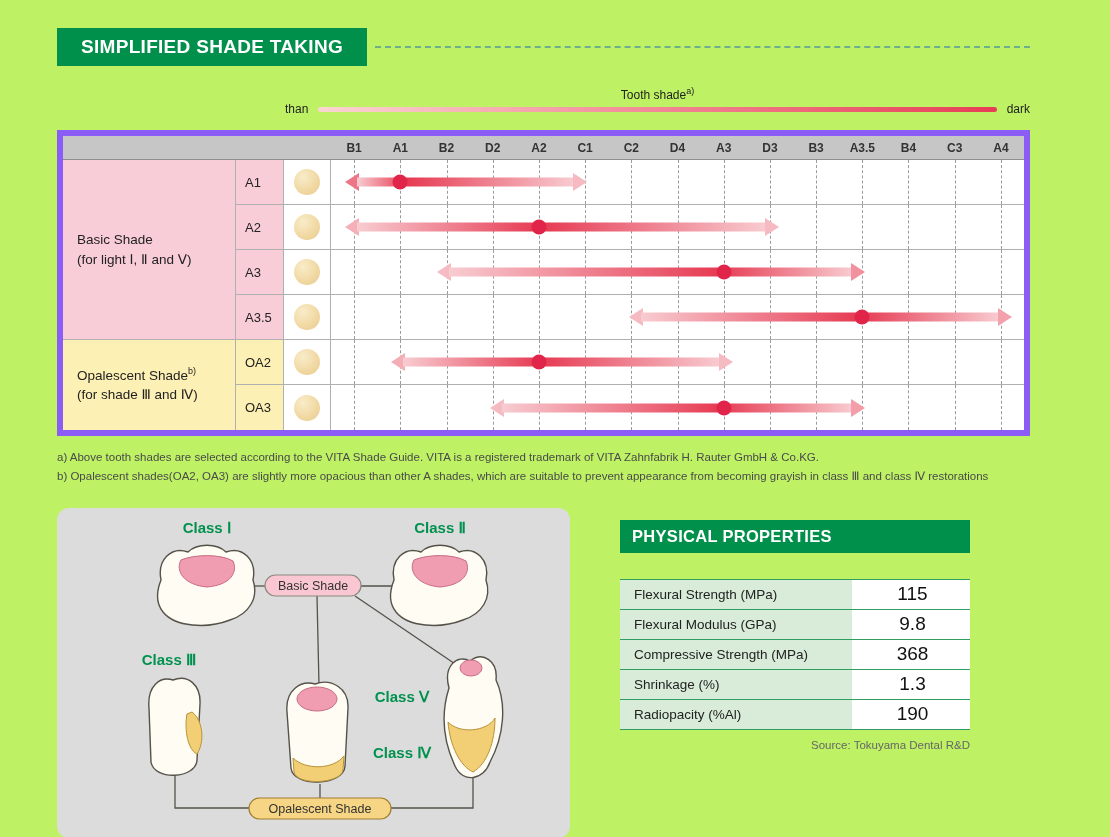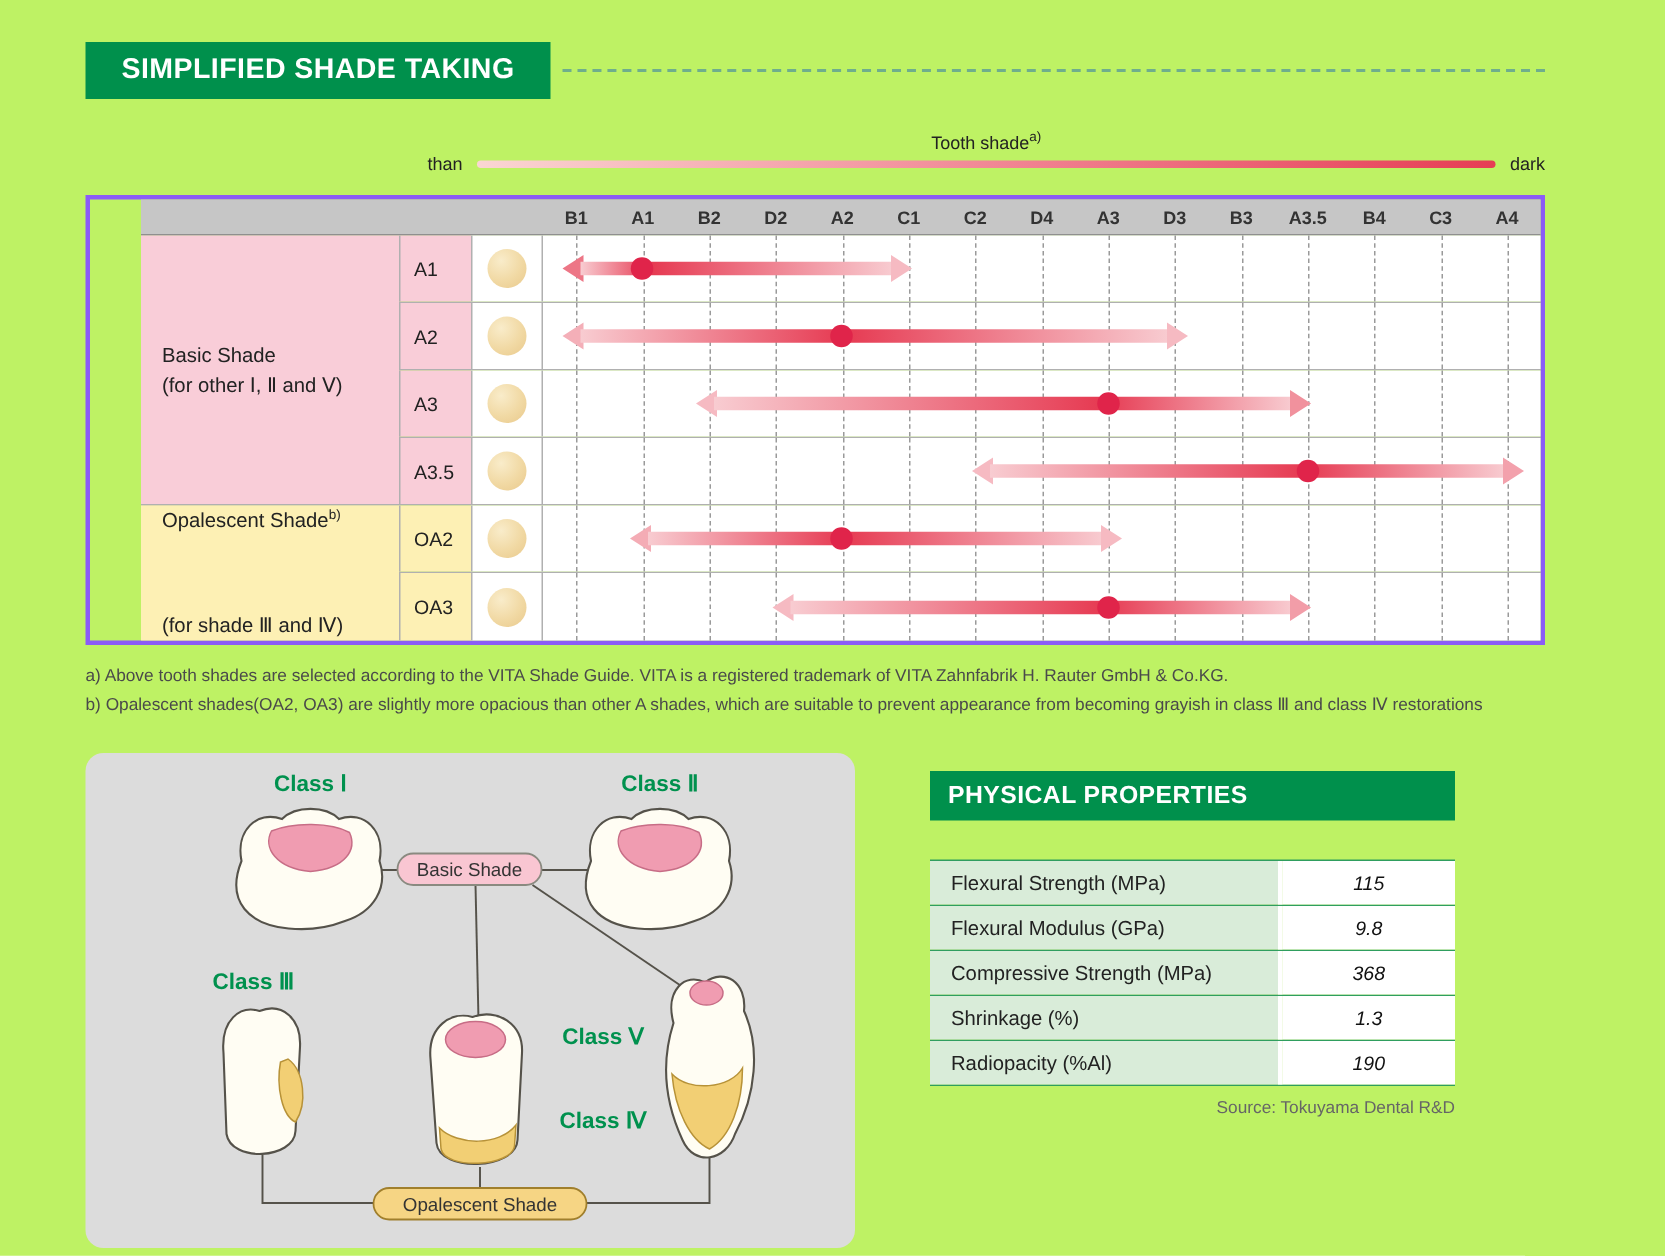--- a/index.html
+++ b/index.html
@@ -14,28 +14,28 @@
 
   
   .axis-row { display:flex; align-items:center; margin-top:36px; padding-left:228px; }
   .axis-label { font-size:12px; color:#222; }
   .axis-bar-wrap { flex:1; position:relative; height:5px; margin:0 10px; }
   .axis-bar { position:absolute; inset:0; border-radius:3px; background:linear-gradient(90deg,#fad6d3 0%, #f0808f 55%, #e63e54 100%); }
   .axis-title { position:absolute; top:-21px; left:50%; transform:translateX(-50%); font-size:12px; color:#222; white-space:nowrap; }
   .axis-title sup { font-size:9px; }
 
   
-  .shade-table { margin-top:14px; border:3px solid #8b5cf6;padding-left:34px; }
+  .shade-table { margin-top:14px; border:6px solid #8b5cf6; }
   .st-header { display:flex; height:24px; background:#c6c6c6; border-bottom:1px solid #8f8f8f; }
   .st-header-left { width:268px; }
   .st-header-cols { flex:1; display:flex; }
   .col-label { flex:1; text-align:center; font-size:12px; font-weight:bold; color:#333; line-height:24px; }
   .st-body { position:relative; }
   .group-cell { position:absolute; left:0; width:172px; padding:0 0 0 14px; display:flex; flex-direction:column; justify-content:center; border-bottom:1px solid #b0b0b0; }
-  .group-cell:last-child { border-bottom:none;justify-content:space-between; }
+  .group-cell:last-child { border-bottom:none; }
   .g-label, .g-sub { font-size:13.5px; color:#222; line-height:1.45; }
   .g-label sup { font-size:9px; }
   .st-row { display:flex; height:45px; margin-left:172px; border-bottom:1px solid #b0b0b0; }
   .st-row:last-child { border-bottom:none; }
   .name-cell { width:48px; border-left:1px solid #b0b0b0; font-size:13px; color:#222; display:flex; align-items:center; padding-left:9px; }
   .swatch-cell { width:48px; border-left:1px solid #b0b0b0; border-right:1px solid #b0b0b0; display:flex; align-items:center; justify-content:center; background:#fff; }
   .swatch { width:26px; height:26px; border-radius:50%; background:radial-gradient(circle at 35% 30%, #f9ecca 0%, #f1d9a4 55%, #e9c98c 100%); }
   .chart-cell { flex:1; position:relative; background:#fff; }
   .vline { position:absolute; top:0; bottom:0; border-left:1px dashed #9a9a9a; }
   .range-arrow { position:absolute; top:50%; transform:translateY(-50%); height:18px; }
@@ -49,21 +49,21 @@
   .footnotes { margin-top:12px; font-size:11.5px; color:#4a4a4a; line-height:1.65; }
 
   
   .bottom { display:flex; margin-top:22px; align-items:flex-start; }
   .diagram-panel { width:513px; height:330px; background:#dcdcdc; border-radius:12px; flex:none; }
   .props { width:350px; margin-left:50px; padding-top:12px; }
   .pp-title { background:#00904c; color:#fff; font-weight:bold; font-size:16.5px; padding:7px 12px; letter-spacing:.3px; }
   .pp-table { margin-top:26px; border-bottom:1.5px solid #2f9e5f; }
   .pp-row { display:flex; border-top:1.5px solid #2f9e5f; }
   .pp-name { width:235px; background:#d9ecd9; font-size:13.5px; color:#222; padding:7px 14px; border-right:3px solid #fff; }
-  .pp-value { flex:1; background:#fff; font-size:13px; color:#111; display:flex; align-items:center; justify-content:center;font-style:italic; }
+  .pp-value { flex:1; background:#fff; font-size:19px; color:#111; display:flex; align-items:center; justify-content:center; }
   .pp-source { margin-top:9px; text-align:right; font-size:11.5px; color:#666; }
 
   
   .class-label { font-weight:bold; font-size:15px; fill:#00914e; font-family:"Liberation Sans",sans-serif; }
   .pill-text { font-size:12.5px; fill:#333; font-family:"Liberation Sans",sans-serif; }
 </style>
 </head>
 <body>
 
 <div class="page">
@@ -101,21 +101,21 @@
             <div class="col-label">A3.5</div>
             <div class="col-label">B4</div>
             <div class="col-label">C3</div>
             <div class="col-label">A4</div>
           </div>
       </div>
       <div class="st-body">
         <div id="shade-groups">
             <div class="group-cell" style="top: 0px; height: 180px; background: rgb(249, 205, 216);">
               <div class="g-label"><span>Basic Shade</span></div>
-              <div class="g-sub">(for other Ⅰ, Ⅱ and Ⅴ)</div>
+              <div class="g-sub">(for light Ⅰ, Ⅱ and Ⅴ)</div>
             </div>
             <div class="group-cell" style="top: 180px; height: 90px; background: rgb(253, 240, 180);">
               <div class="g-label"><span>Opalescent Shade</span><sup>b)</sup></div>
               <div class="g-sub">(for shade Ⅲ and Ⅳ)</div>
             </div>
           </div>
         <div id="shade-rows">
             <div class="st-row">
               <div class="name-cell" style="background: rgb(249, 205, 216);">A1</div>
               <div class="swatch-cell">

